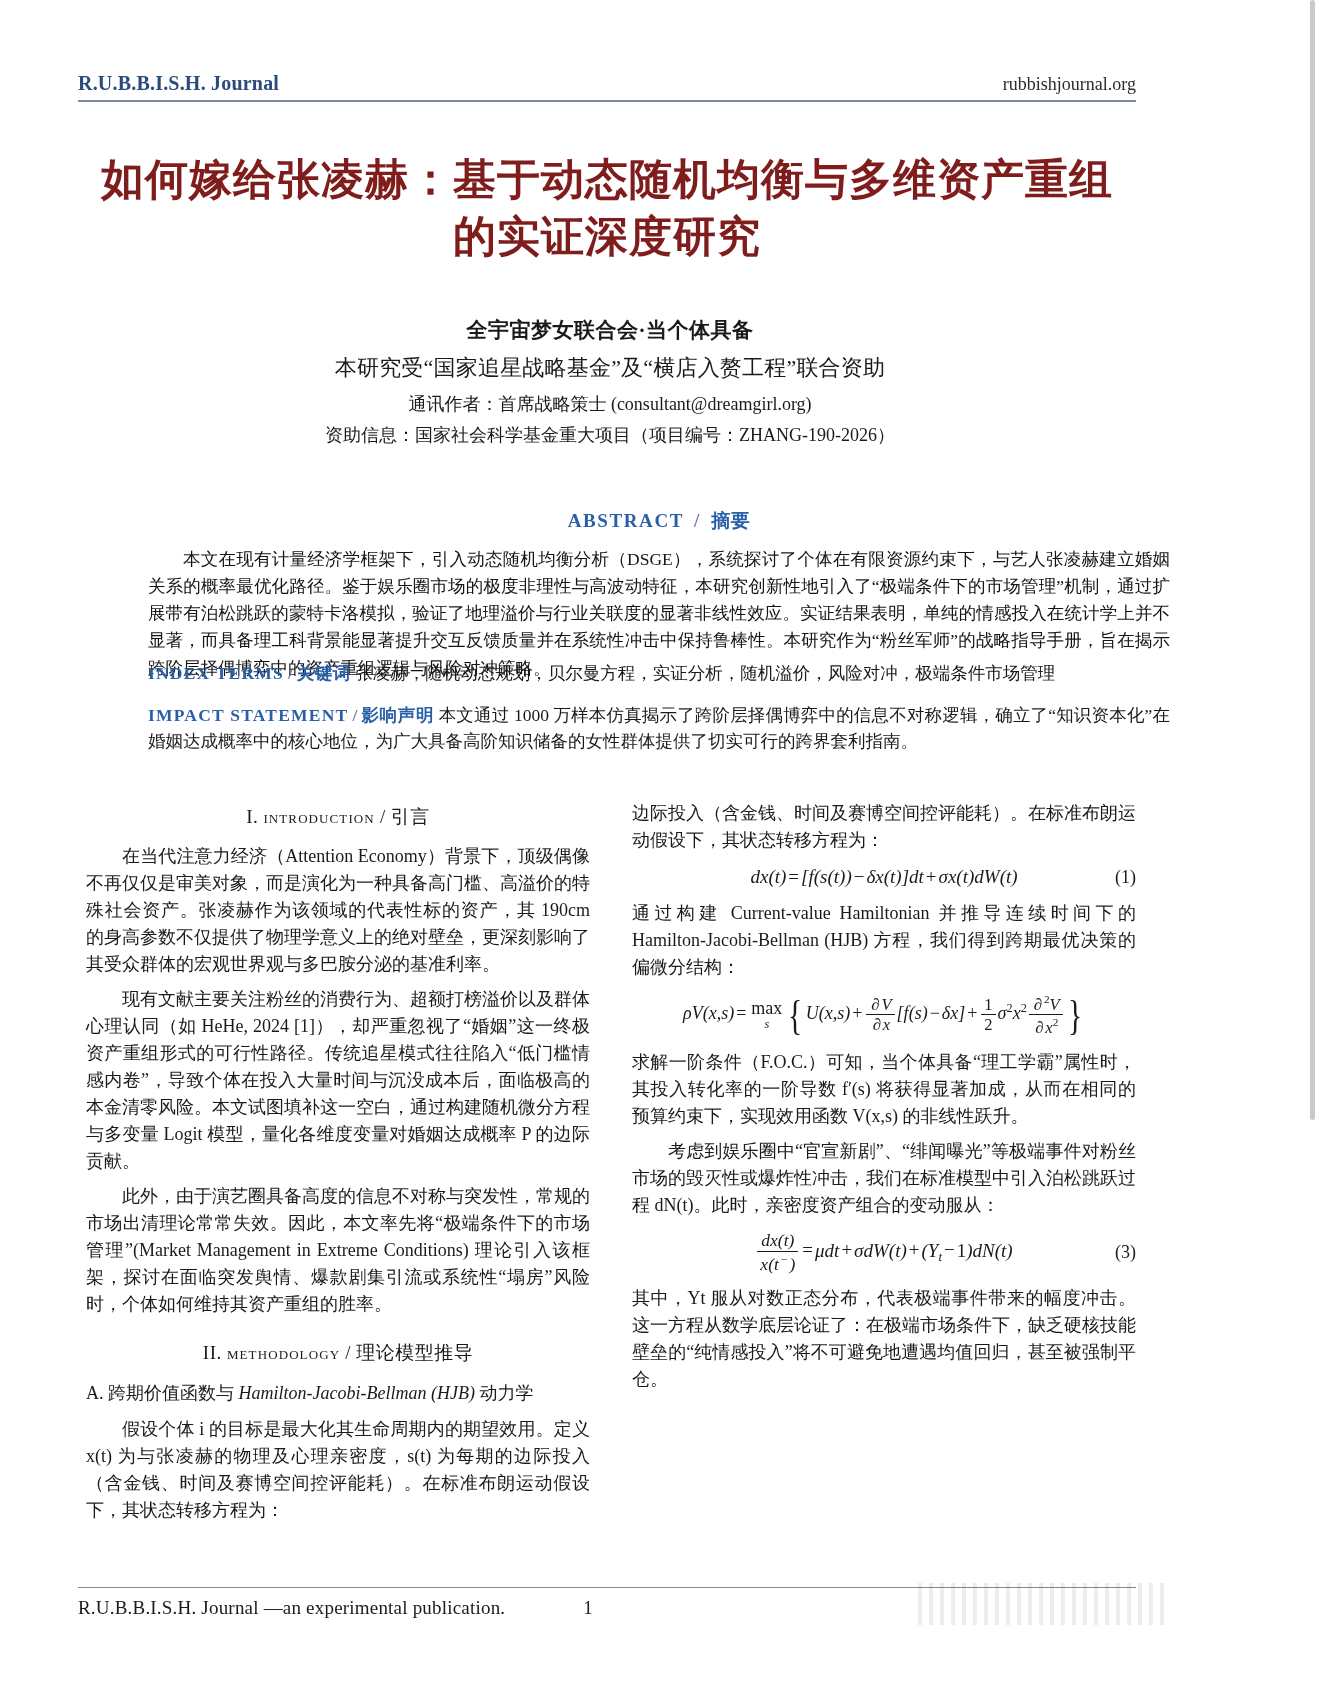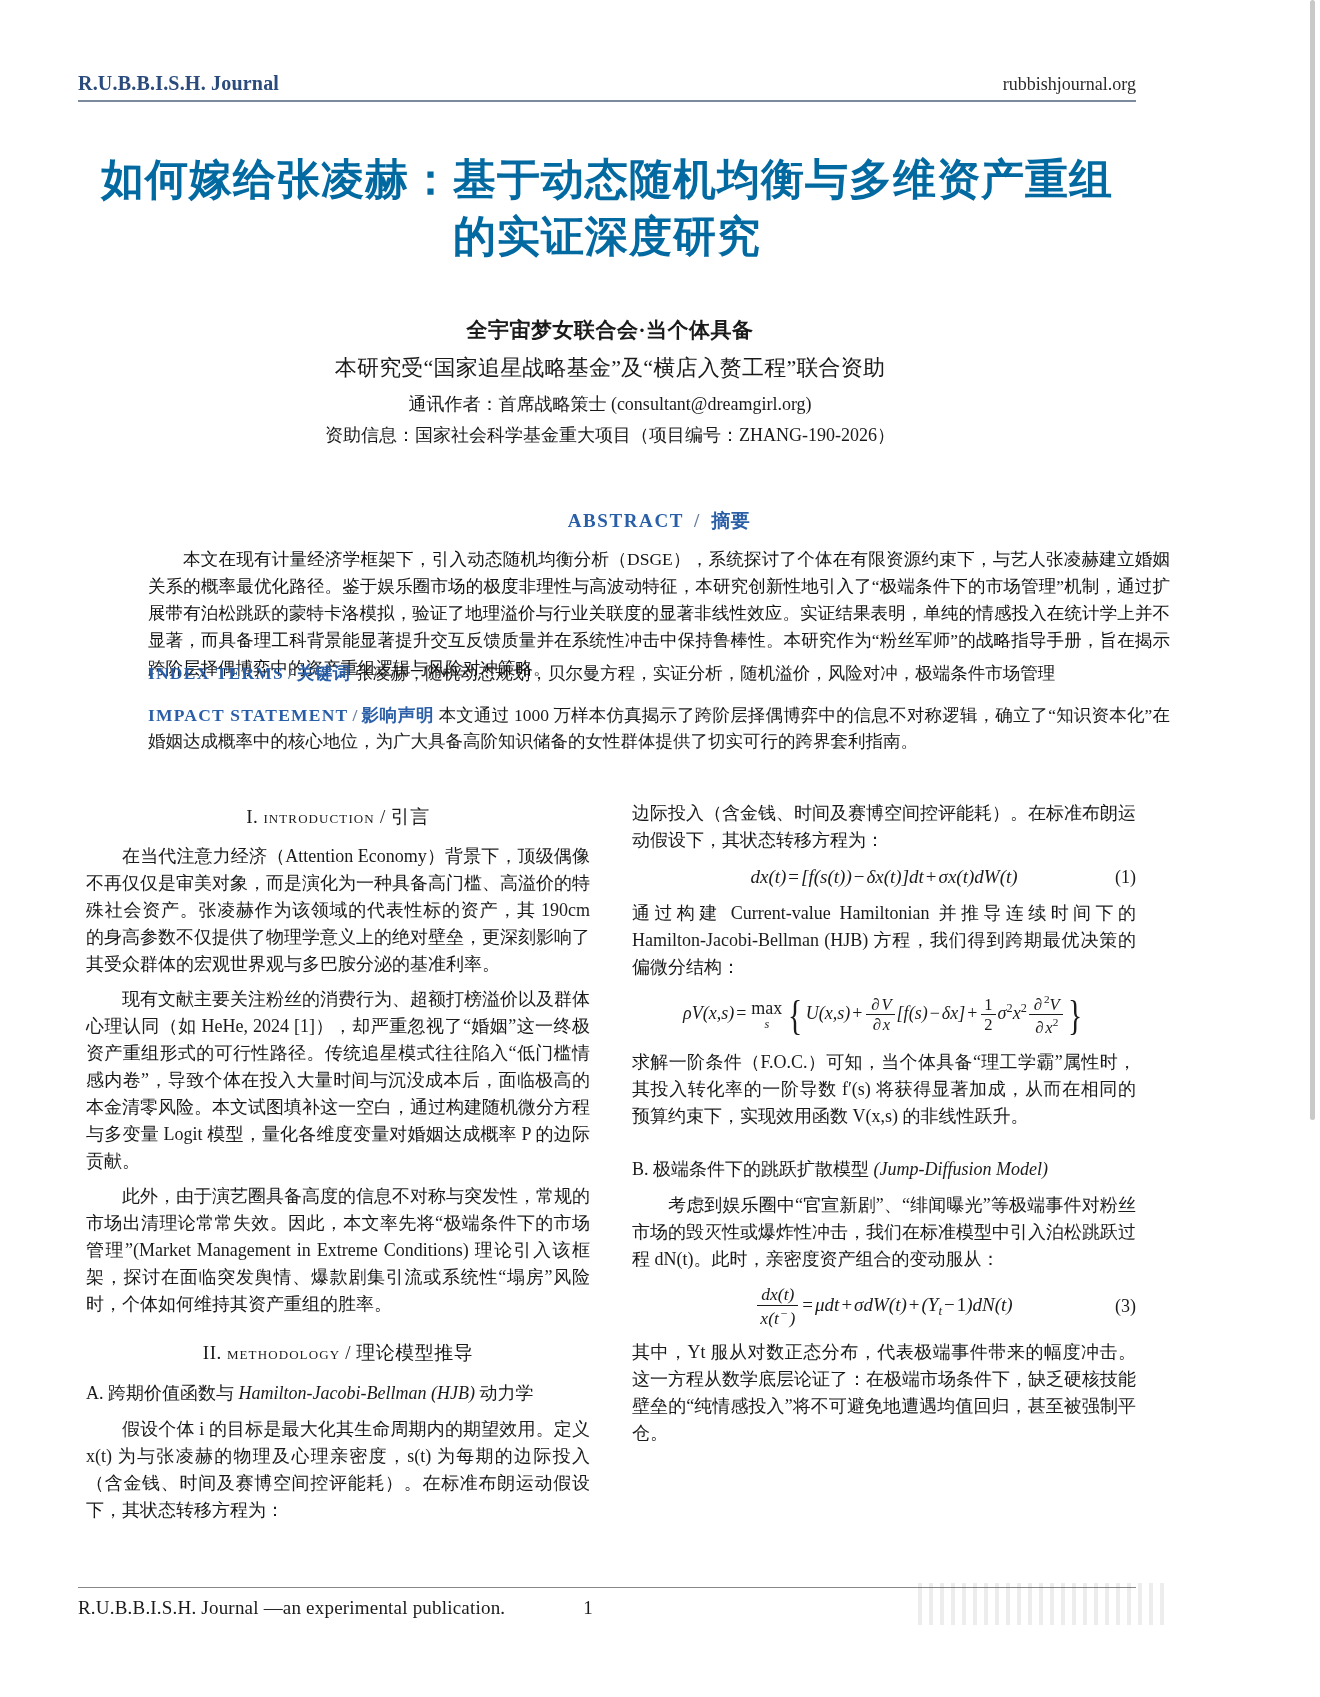--- a/index.html
+++ b/index.html
@@ -63,21 +63,21 @@
 
   
   .title {
     position: absolute;
     top: 152px; left: 96px;
     width: 1022px;
     text-align: center;
     font-size: 43px;
     line-height: 1.32;
     font-weight: 600;
-    color: #0369a1;
+    color: #7f1d1d;
     letter-spacing: 1px;
   }
 
   
   .authors {
     position: absolute;
     top: 316px; left: 140px;
     width: 940px;
     text-align: center;
   }
@@ -354,25 +354,20 @@
             <span class="num mn">1</span>
             <span class="den mn">2</span>
           </span><span class="mi">σ</span><sup class="sm mn">2</sup><span class="mi">x</span><sup class="sm mn">2</sup><span class="frac">
             <span class="num"><span class="mo">∂</span><sup class="sm mn">2</sup><span class="mi">V</span></span>
             <span class="den"><span class="mo">∂</span><span class="mi">x</span><sup class="sm mn">2</sup></span>
           </span><span class="bigbrace">}</span>
       </div>
 
       <p class="body noindent">求解一阶条件（F.O.C.）可知，当个体具备“理工学霸”属性时，其投入转化率的一阶导数 f′(s) 将获得显著加成，从而在相同的预算约束下，实现效用函数 V(x,s) 的非线性跃升。</p>
 
-      <div class="sub-head" style="margin-top:26px">
-        <span class="up">B.</span>
-        <span class="up">极端条件下的跳跃扩散模型</span>
-        <span>(Jump-Diffusion Model)</span>
-      </div>
 
       <p class="body">考虑到娱乐圈中“官宣新剧”、“绯闻曝光”等极端事件对粉丝市场的毁灭性或爆炸性冲击，我们在标准模型中引入泊松跳跃过程 dN(t)。此时，亲密度资产组合的变动服从：</p>
 
       <div class="mathline">
         <span class="frac">
             <span class="num"><span class="mi">dx</span>(<span class="mi">t</span>)</span>
             <span class="den"><span class="mi">x</span>(<span class="mi">t</span><sup class="sm mo">−</sup>)</span>
           </span><span class="mo">=</span><span class="mi">μdt</span><span class="mo">+</span><span class="mi">σdW</span>(<span class="mi">t</span>)<span class="mo">+</span>(<span class="mi">Y</span><sub class="sm">t</sub><span class="mo">−</span><span class="mn">1</span>)<span class="mi">dN</span>(<span class="mi">t</span>)
         <span class="eqnum">(3)</span>
       </div>

